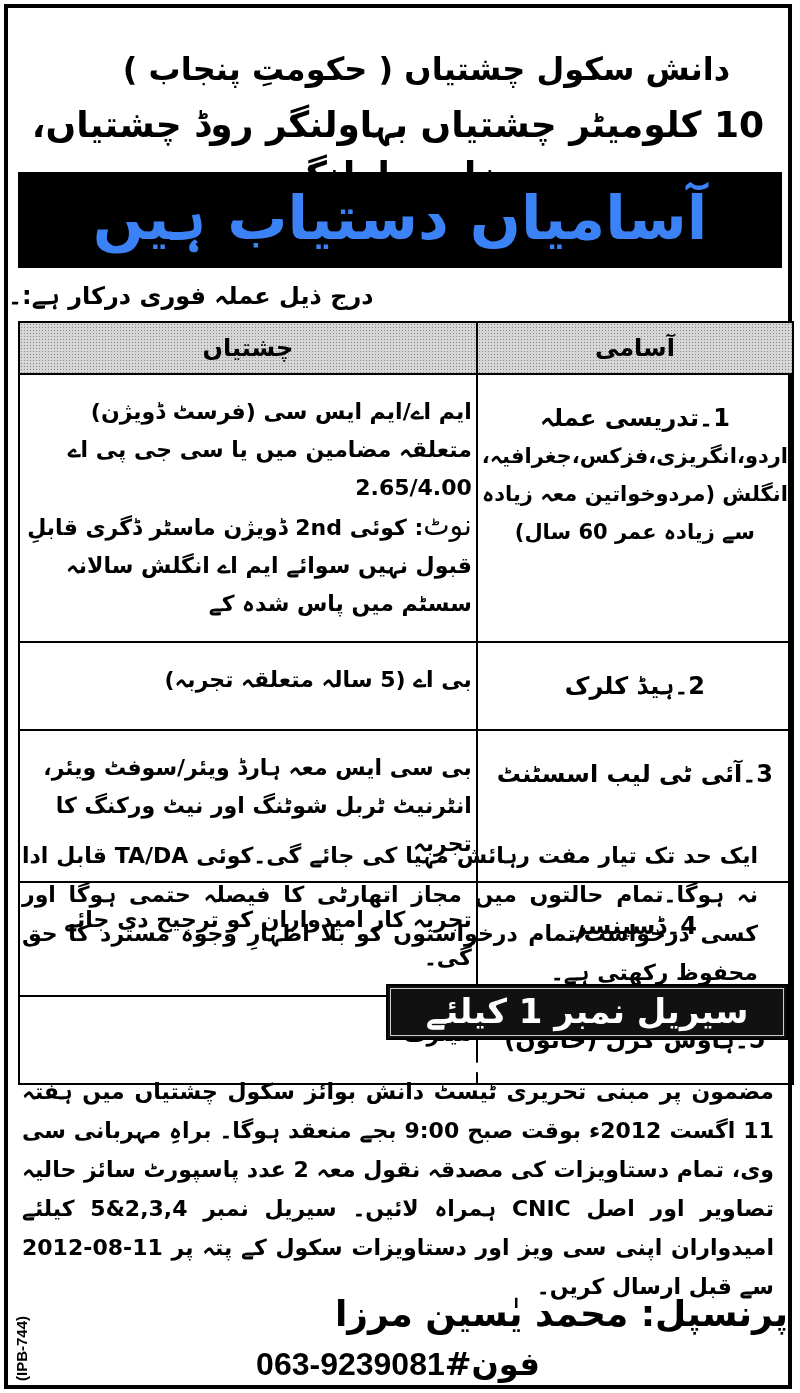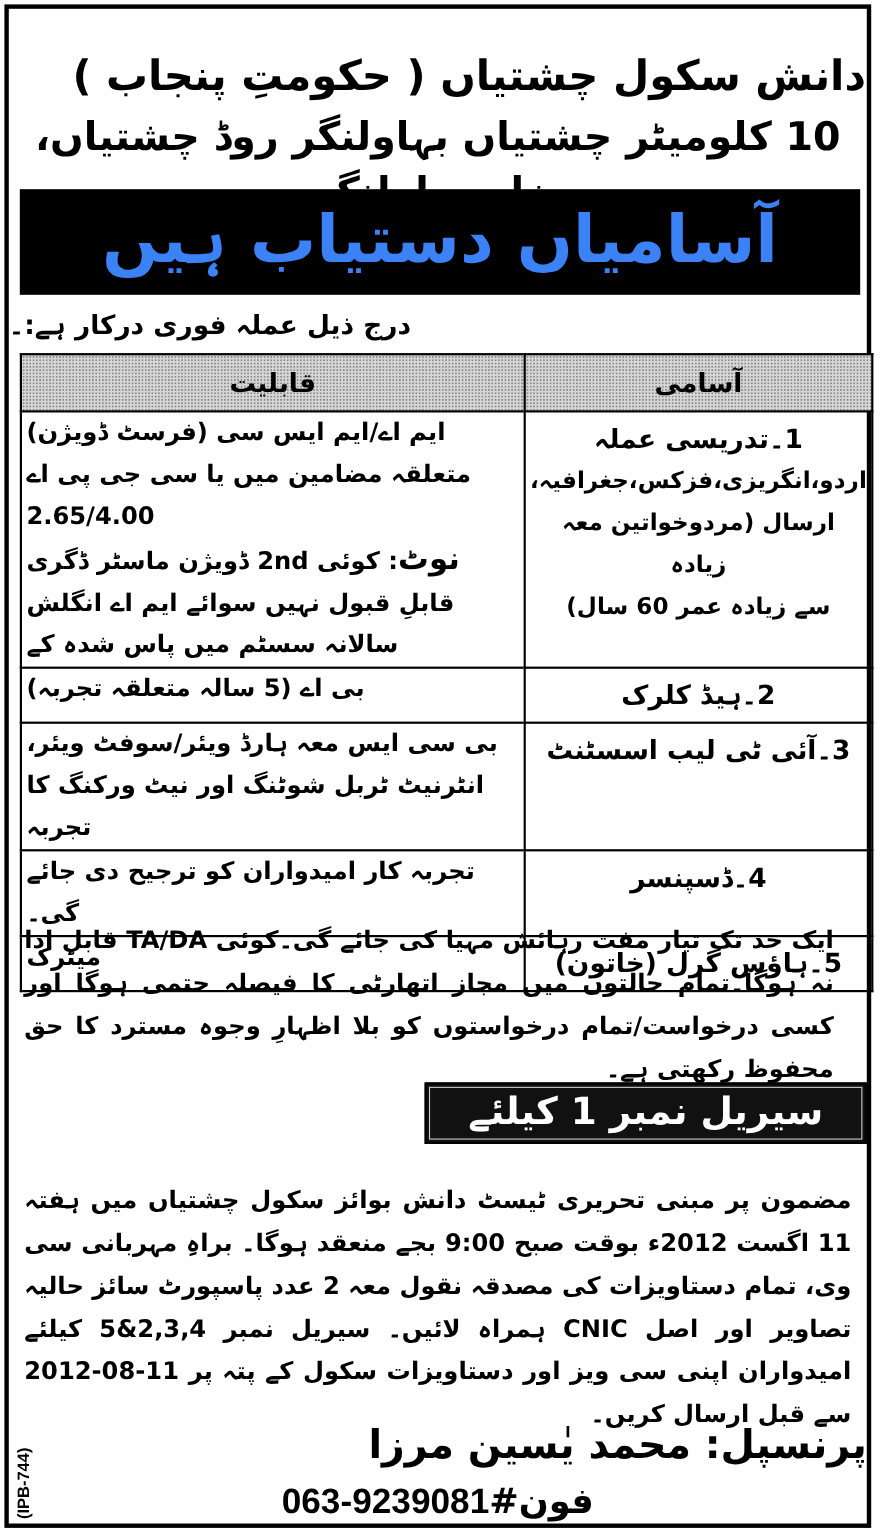--- a/index.html
+++ b/index.html
@@ -7,21 +7,21 @@
   body { font-family: "DejaVu Sans", sans-serif; color: #000; position: relative; }
 
   .frame {
     position: absolute; left: 4px; top: 4px; width: 788px; height: 1385px;
     border: 4px solid #000; background: #fff;
   }
   .rtl { direction: rtl; unicode-bidi: embed; }
 
   .title1 {
     position: absolute; left: 16px; right: 0; top: 36px;
-    text-align: center; font-size: 38px; font-weight: bold; line-height: 50px; padding-left: 41px;
+    text-align: center; font-size: 32px; font-weight: bold; line-height: 50px; padding-left: 41px;
   }
   .title2 {
     position: absolute; left: 0; right: 0; top: 92px;
     text-align: center; font-size: 36px; font-weight: bold; line-height: 50px;
   }
   .headline-bar {
     position: absolute; left: 10px; right: 6px; top: 164px; height: 96px;
     background: #000; color: #3b82f6; text-align: center;
     font-size: 60px; font-weight: bold; line-height: 92px;
   }
@@ -36,24 +36,24 @@
   }
   table.jobs th, table.jobs td {
     border: 2px solid #000; vertical-align: top;
   }
   table.jobs th {
     height: 52px; font-size: 24px; font-weight: bold; text-align: center; vertical-align: middle;
     background-color: #d6d6d6;
     background-image: radial-gradient(#8a8a8a 0.8px, transparent 0.9px);
     background-size: 3px 3px;
   }
-  td.post { width: 256px; text-align: center; font-size: 24px; font-weight: bold; line-height: 38px; padding: 5px 4px; }
-  td.qual { text-align: left; font-size: 22px; font-weight: bold; line-height: 38px; padding: 0 4px; }
+  td.post { width: 256px; text-align: center; font-size: 24px; font-weight: bold; line-height: 38px; padding: 24px 4px; }
+  td.qual { text-align: right; font-size: 22px; font-weight: bold; line-height: 38px; padding: 18px 4px; }
   td.post .sub { font-size: 21px; line-height: 38px; display: block; }
-  .note-label { font-size: 28px; font-weight: 700; letter-spacing: 2px; }
+  .note-label { font-size: 28px; font-weight: 400; letter-spacing: 2px; }
 
   .row1 td { height: 198px; }
   .row2 td { height: 46px; }
   .row3 td { height: 92px; }
   .row4 td { height: 48px; border-radius: 10px; }
   .row5 td { height: 48px; border-radius: 21px; }
 
   .terms {
     position: absolute; right: 30px; left: 14px; top: 828px;
     font-size: 22px; font-weight: bold; line-height: 39px; text-align: justify;
@@ -100,29 +100,29 @@
   <div class="headline-bar rtl">
     <span>آسامیاں دستیاب ہیں</span>
   </div>
 
   <div class="intro rtl">درج ذیل عملہ فوری درکار ہے:۔</div>
 
   <table class="jobs">
     <thead>
       <tr>
         <th>آسامی</th>
-        <th>قابلیت</th>
+        <th>چشتیاں</th>
       </tr>
     </thead>
     <tbody>
       <tr class="row1">
         <td class="post">
           <span class="sub" style="font-size:24px">1۔تدریسی عملہ</span>
           <span class="sub">اردو،انگریزی،فزکس،جغرافیہ،</span>
-          <span class="sub">ارسال (مردوخواتین معہ زیادہ</span>
+          <span class="sub">انگلش (مردوخواتین معہ زیادہ</span>
           <span class="sub">سے زیادہ عمر 60 سال)</span>
         </td>
         <td class="qual">
           <div>ایم اے/ایم ایس سی (فرسٹ ڈویژن)</div>
           <div>متعلقہ مضامین میں یا سی جی پی اے 2.65/4.00</div>
           <div>
             <span class="note-label">نوٹ</span><span>: کوئی 2nd ڈویژن ماسٹر ڈگری قابلِ قبول نہیں سوائے ایم اے انگلش سالانہ سسٹم میں پاس شدہ کے</span>
           </div>
         </td>
       </tr>

